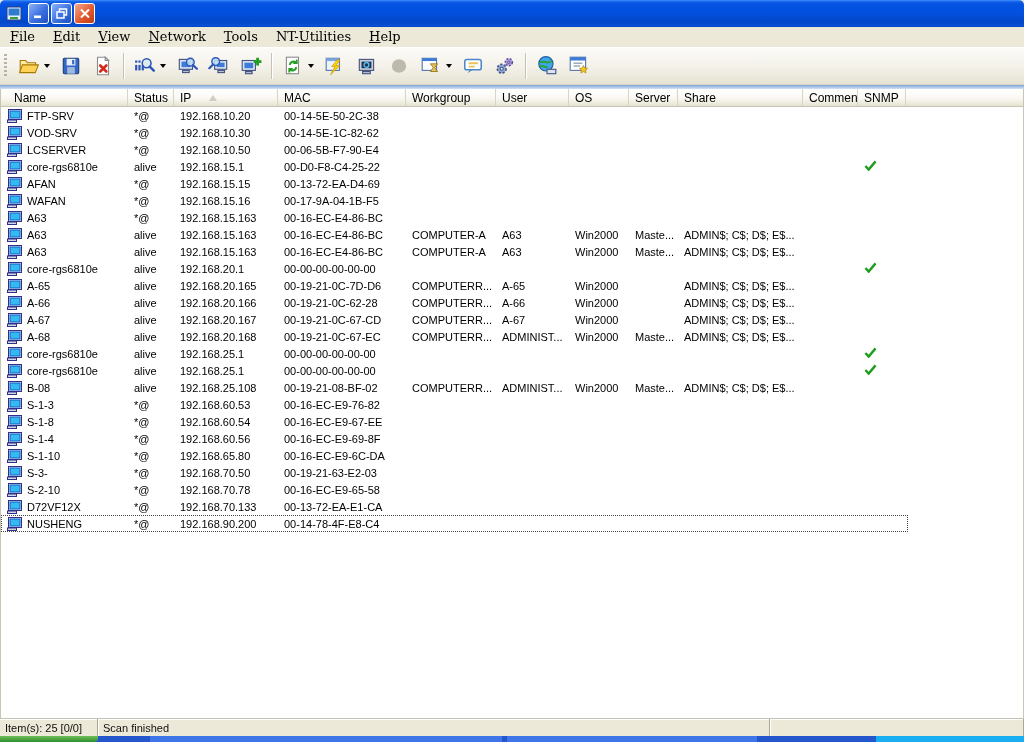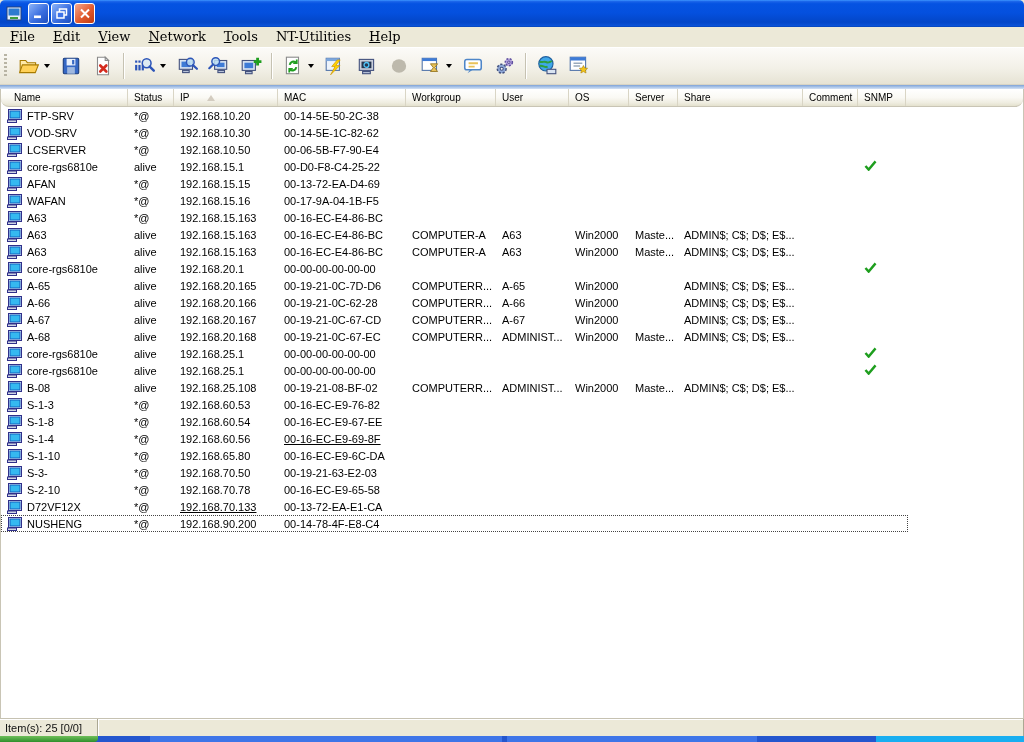--- a/index.html
+++ b/index.html
@@ -34,21 +34,21 @@
   .dd{width:0;height:0;border-left:3.5px solid transparent;border-right:3.5px solid transparent;
     border-top:4px solid #000;margin-left:4px;}
   .tsep{width:1px;height:26px;background:#C6C2B2;border-right:1px solid #fff;margin:0 4px;}
   
   .blue-band{height:4px;background:linear-gradient(180deg,#7FA3D6 0%,#A9C4E8 50%,#D4E2F4 100%);}
   
   .listview{flex:1;display:flex;flex-direction:column;background:#fff;overflow:hidden;
     border-left:1px solid #C9C5B5;border-right:1px solid #C9C5B5;}
   .header-row{height:17px;display:flex;flex:none;
     background:linear-gradient(180deg,#FFFFFF 0%,#FAF9F4 50%,#EFEDE1 80%,#E4E1CE 100%);
-    border-bottom:1px solid #C9C5B5;font-size:10px;color:#000;border-radius:8px;}
+    border-bottom:1px solid #C9C5B5;font-size:12px;color:#000;}
   .hcell{display:flex;align-items:center;padding-left:6px;box-sizing:border-box;flex:none;
     border-right:1px solid #D9D5C5;white-space:nowrap;overflow:hidden;}
   .hcell.first{padding-left:13px;}
   .hfill{flex:1;border-right:none;}
   .sort-asc{width:0;height:0;border-left:4px solid transparent;border-right:4px solid transparent;
     border-bottom:6px solid #D3CCC0;margin-left:18px;}
   .table-body{flex:1;overflow:hidden;font-size:11px;color:#000;}
   .row{height:17px;display:flex;align-items:center;width:907px;}
   .row.focused{outline:1px dotted #444;outline-offset:-1px;}
   .cell{flex:none;box-sizing:border-box;padding-left:6px;white-space:nowrap;overflow:hidden;
@@ -759,21 +759,21 @@
               <svg viewBox="0 0 16 14" width="16" height="14">
                 <rect x="1.5" y="0.5" width="13" height="10" fill="#E4E9F2" stroke="#30308A"></rect>
                 <rect x="3" y="2" width="10" height="7" fill="#35B9F0" stroke="#1060C0"></rect>
                 <rect x="0.5" y="11" width="9" height="2.5" fill="#D0D6E4" stroke="#30308A"></rect>
               </svg>
             </span>
             <span>S-1-4</span>
           </div>
           <div class="cell" style="width: 46px;">*@</div>
           <div class="cell" style="width: 104px;">192.168.60.56</div>
-          <div class="cell" style="width: 128px; text-decoration: underline;">00-16-EC-E9-69-8F</div>
+          <div class="cell" style="width: 128px;">00-16-EC-E9-69-8F</div>
           <div class="cell" style="width: 90px;"></div>
           <div class="cell" style="width: 73px;"></div>
           <div class="cell" style="width: 60px;"></div>
           <div class="cell" style="width: 49px;"></div>
           <div class="cell" style="width: 125px;"></div>
           <div class="cell" style="width: 55px;"></div>
           <div class="cell" style="width: 48px;"></div>
         </div>
         <div class="row">
           <div class="cell" style="width: 127px;">
@@ -846,21 +846,21 @@
             <span class="cico">
               <svg viewBox="0 0 16 14" width="16" height="14">
                 <rect x="1.5" y="0.5" width="13" height="10" fill="#E4E9F2" stroke="#30308A"></rect>
                 <rect x="3" y="2" width="10" height="7" fill="#35B9F0" stroke="#1060C0"></rect>
                 <rect x="0.5" y="11" width="9" height="2.5" fill="#D0D6E4" stroke="#30308A"></rect>
               </svg>
             </span>
             <span>D72VF12X</span>
           </div>
           <div class="cell" style="width: 46px;">*@</div>
-          <div class="cell" style="width: 104px; text-decoration: underline;">192.168.70.133</div>
+          <div class="cell" style="width: 104px;">192.168.70.133</div>
           <div class="cell" style="width: 128px;">00-13-72-EA-E1-CA</div>
           <div class="cell" style="width: 90px;"></div>
           <div class="cell" style="width: 73px;"></div>
           <div class="cell" style="width: 60px;"></div>
           <div class="cell" style="width: 49px;"></div>
           <div class="cell" style="width: 125px;"></div>
           <div class="cell" style="width: 55px;"></div>
           <div class="cell" style="width: 48px;"></div>
         </div>
         <div class="row focused">
@@ -883,20 +883,21 @@
           <div class="cell" style="width: 49px;"></div>
           <div class="cell" style="width: 125px;"></div>
           <div class="cell" style="width: 55px;"></div>
           <div class="cell" style="width: 48px;"></div>
         </div>
       </div>
   </div>
 
   <div class="statusbar" id="statusbar">
       <div class="spanel" style="width: 98px;">Item(s): 25 [0/0]</div>
+      <div class="spanel" style="width: 672px;">Scan finished</div>
       <div class="spanel" style="flex: 1 1 0%;"></div>
     </div>
 
   <div class="taskbar">
     <div class="start-frag"></div>
     <div class="task-seg1"></div>
     <div class="task-seg2"></div>
     <div class="tray"></div>
   </div>
 

